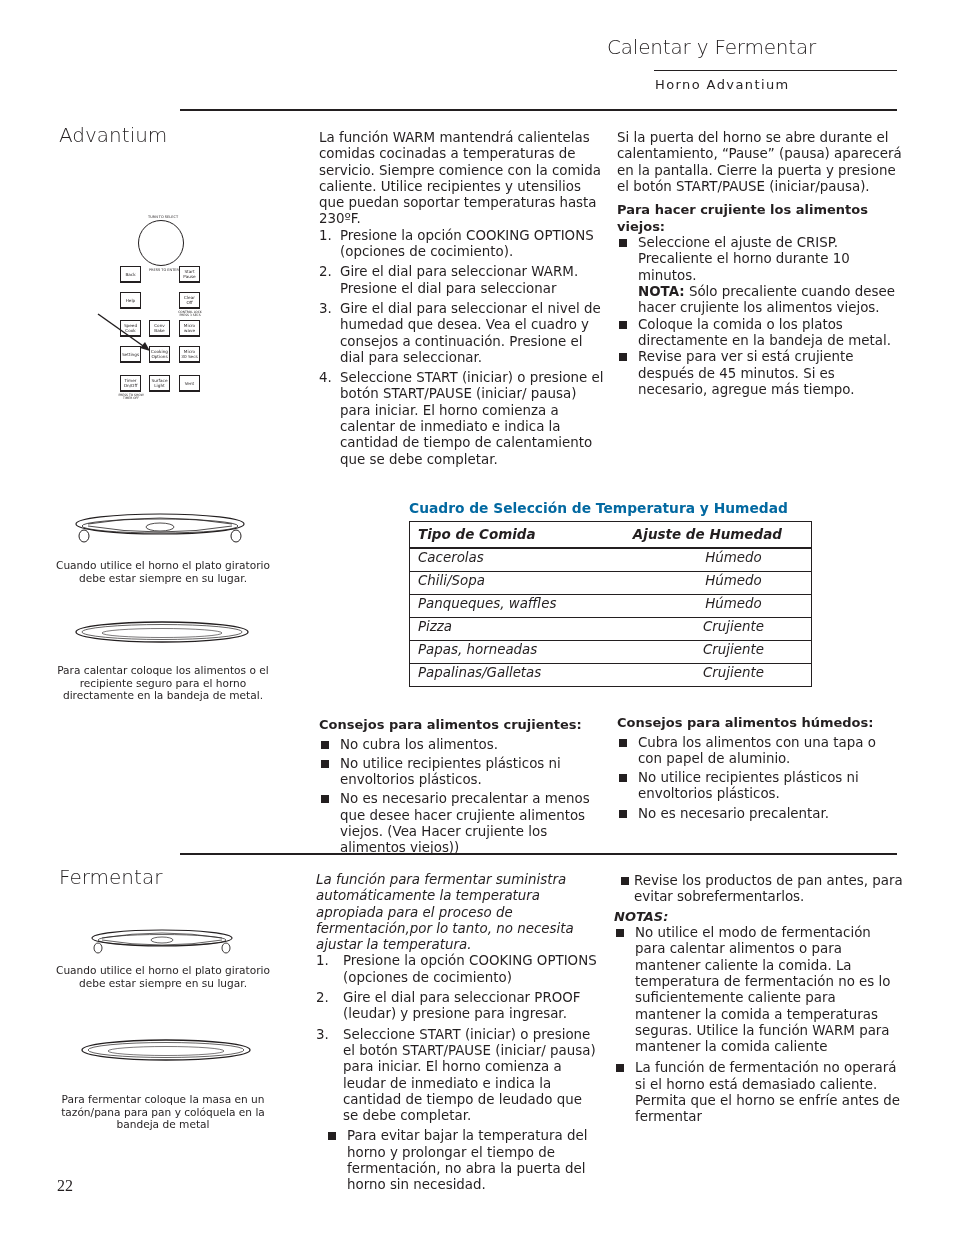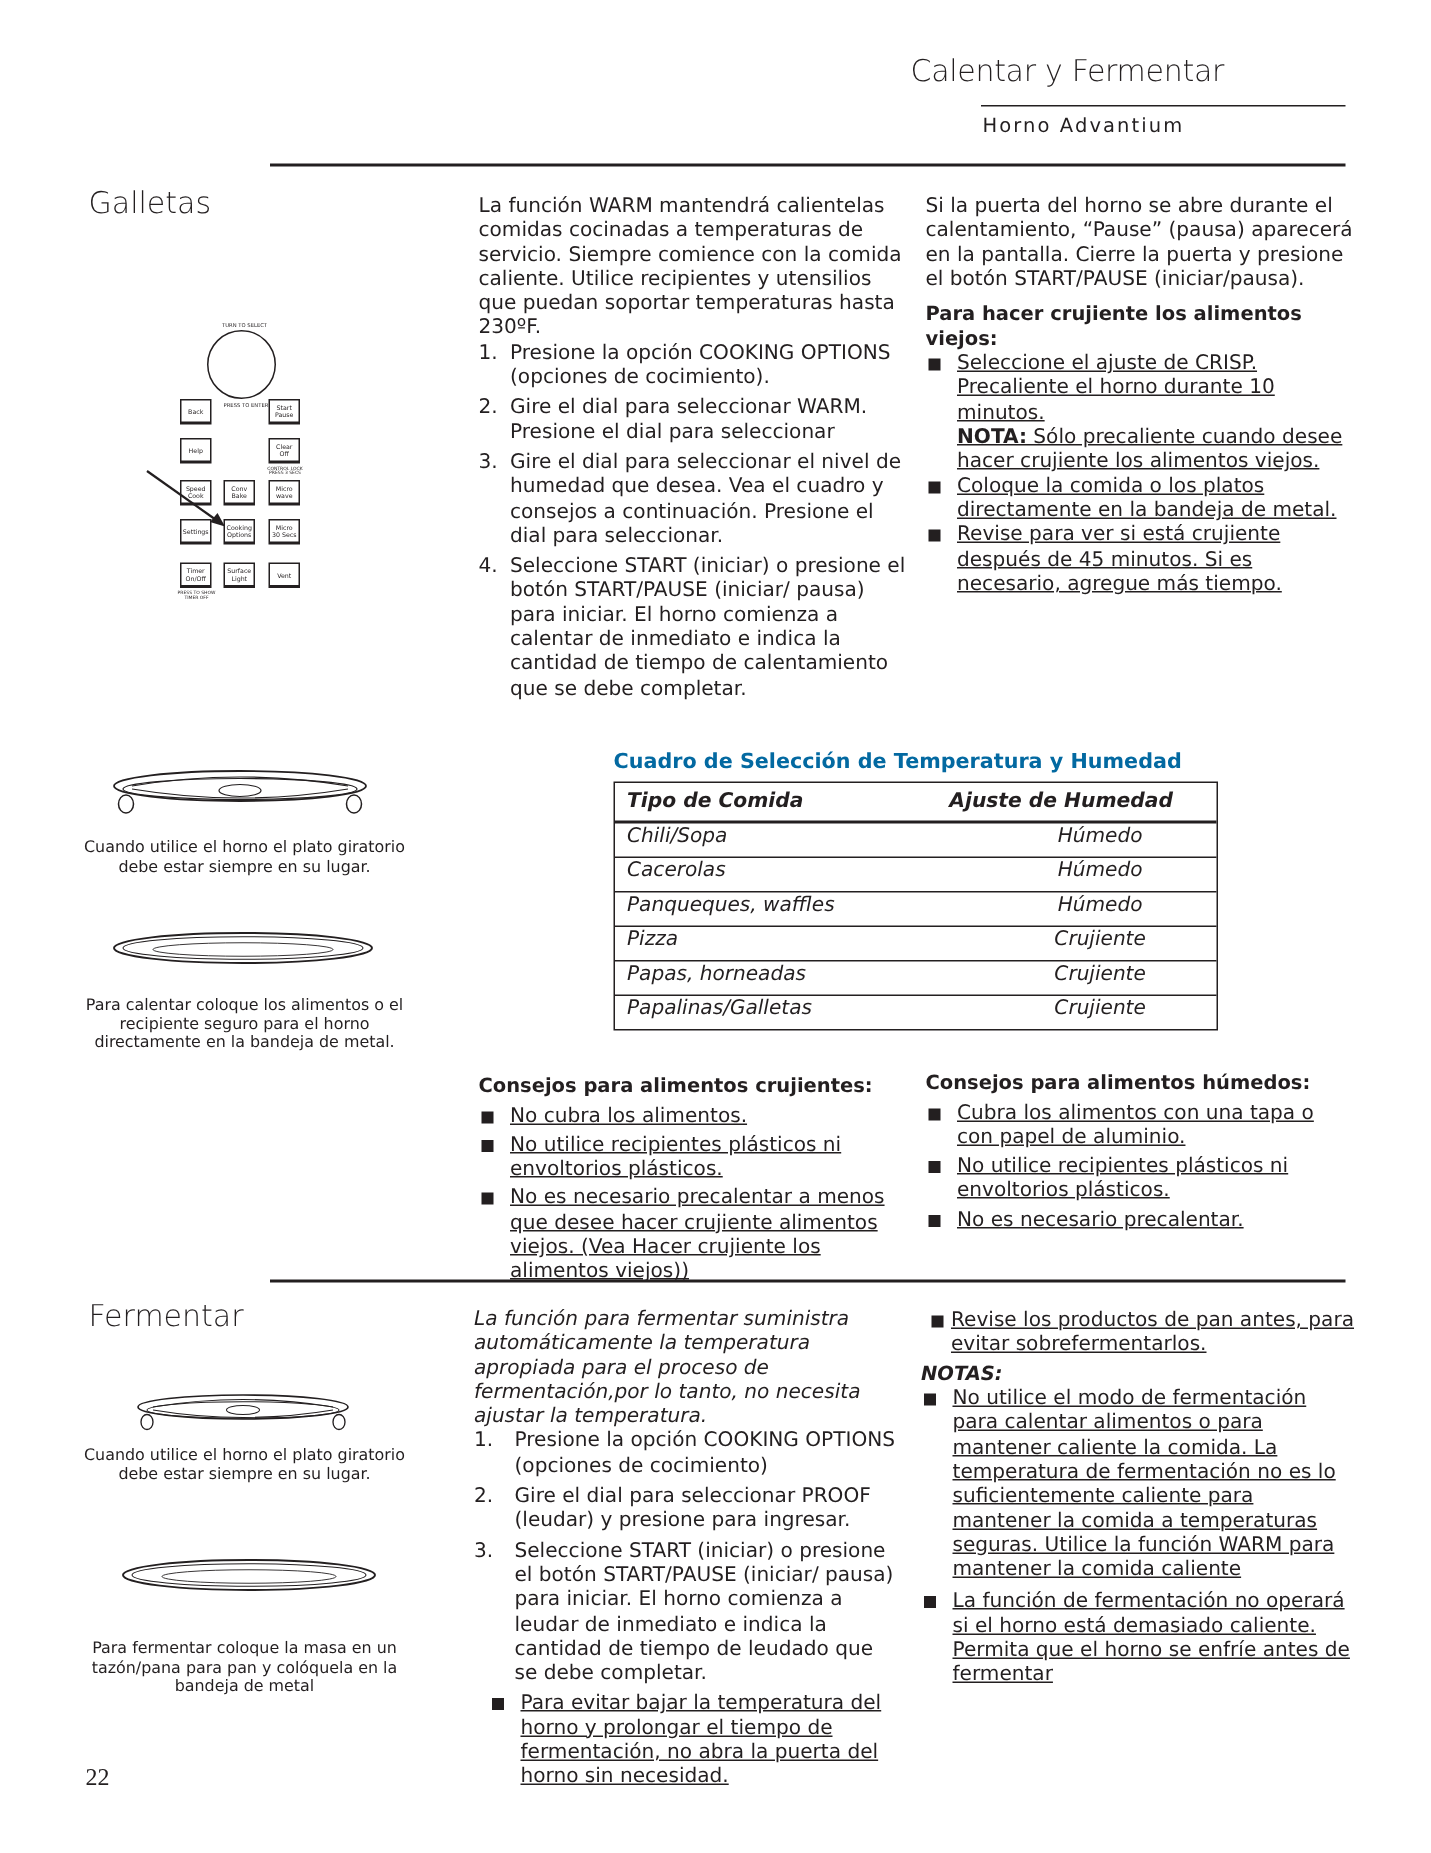--- a/index.html
+++ b/index.html
@@ -12,21 +12,21 @@
     .subtitle { left: 655px; top: 77px; font-size: 13px; letter-spacing: 1.4px; color: #231f20; }
     .section-rule { left: 180px; width: 717px; height: 2px; background: #231f20; }
     .section-title { left: 59px; font-size: 20px; font-weight: 300; color: #231f20; }
 
     .col { font-size: 13.4px; line-height: 16.3px; color: #231f20; margin-top: 11px; }
     .col p { margin: 0; }
     .col .heading { font-weight: bold; font-size: 13px; line-height: 16.5px; }
     .col ol { list-style: none; }
     .col ol li { position: relative; padding-left: 21px; margin-top: 4px; }
     .col ol li .num { position: absolute; left: 0; top: 0; }
-    .col ul { list-style: none; text-decoration: underline; }
+    .col ul { list-style: none; }
     .col ul li { position: relative; padding-left: 21px; margin-top: 3px; }
     .col ul li .sq { position: absolute; left: 2px; top: 4px; width: 8px; height: 8px; background: #231f20; }
     .italic { font-style: italic; }
 
     .caption { font-size: 10.6px; line-height: 12.6px; text-align: center; color: #231f20; }
 
     table.hum { border-collapse: collapse; width: 401px; font-size: 13.4px; }
     table.hum th { text-align: left; font-weight: bold; font-size: 13.5px; padding: 4px 8px 5px 8px; border-bottom: 2px solid #231f20; }
     table.hum th.right { text-align: center; }
     table.hum td { padding: 1px 8px 5px 8px; border-bottom: 1.5px solid #231f20; line-height: 16px; }
@@ -42,21 +42,21 @@
     .page-num { left: 57px; top: 1177px; font-size: 16px; color: #231f20; font-family: Liberation Serif, serif; }
   </style>
 </head>
 <body>
 
 <div class="abs page-title">Calentar y Fermentar</div>
 <div class="abs title-rule"></div>
 <div class="abs subtitle">Horno Advantium</div>
 
 <div class="abs section-rule" style="top:109px;"></div>
-<div class="abs section-title" style="top:123px;">Galletas</div>
+<div class="abs section-title" style="top:123px;">Advantium</div>
 
 <div class="abs panel">
   <div class="dial"></div>
   <div class="dial-lbl" style="left:36px; top:3px;">TURN TO SELECT</div>
   <div class="dial-lbl" style="left:37px; top:56px;">PRESS TO ENTER</div>
 
   <div class="pbtn" style="left:8px; top:54px;">Back</div>
   <div class="pbtn" style="left:67px; top:54px;">Start Pause</div>
 
   <div class="pbtn" style="left:8px; top:80px;">Help</div>
@@ -123,25 +123,25 @@
 <div class="abs table-box" style="left:409px; top:521px;">
   <table class="hum">
     <thead>
       <tr>
         <th>Tipo de Comida</th>
         <th class="right">Ajuste de Humedad</th>
       </tr>
     </thead>
     <tbody>
       <tr>
+          <td>Cacerolas</td>
+          <td class="right">Húmedo</td>
+        </tr>
+      <tr>
           <td>Chili/Sopa</td>
-          <td class="right">Húmedo</td>
-        </tr>
-      <tr>
-          <td>Cacerolas</td>
           <td class="right">Húmedo</td>
         </tr>
       <tr>
           <td>Panqueques, waffles</td>
           <td class="right">Húmedo</td>
         </tr>
       <tr>
           <td>Pizza</td>
           <td class="right">Crujiente</td>
         </tr>

